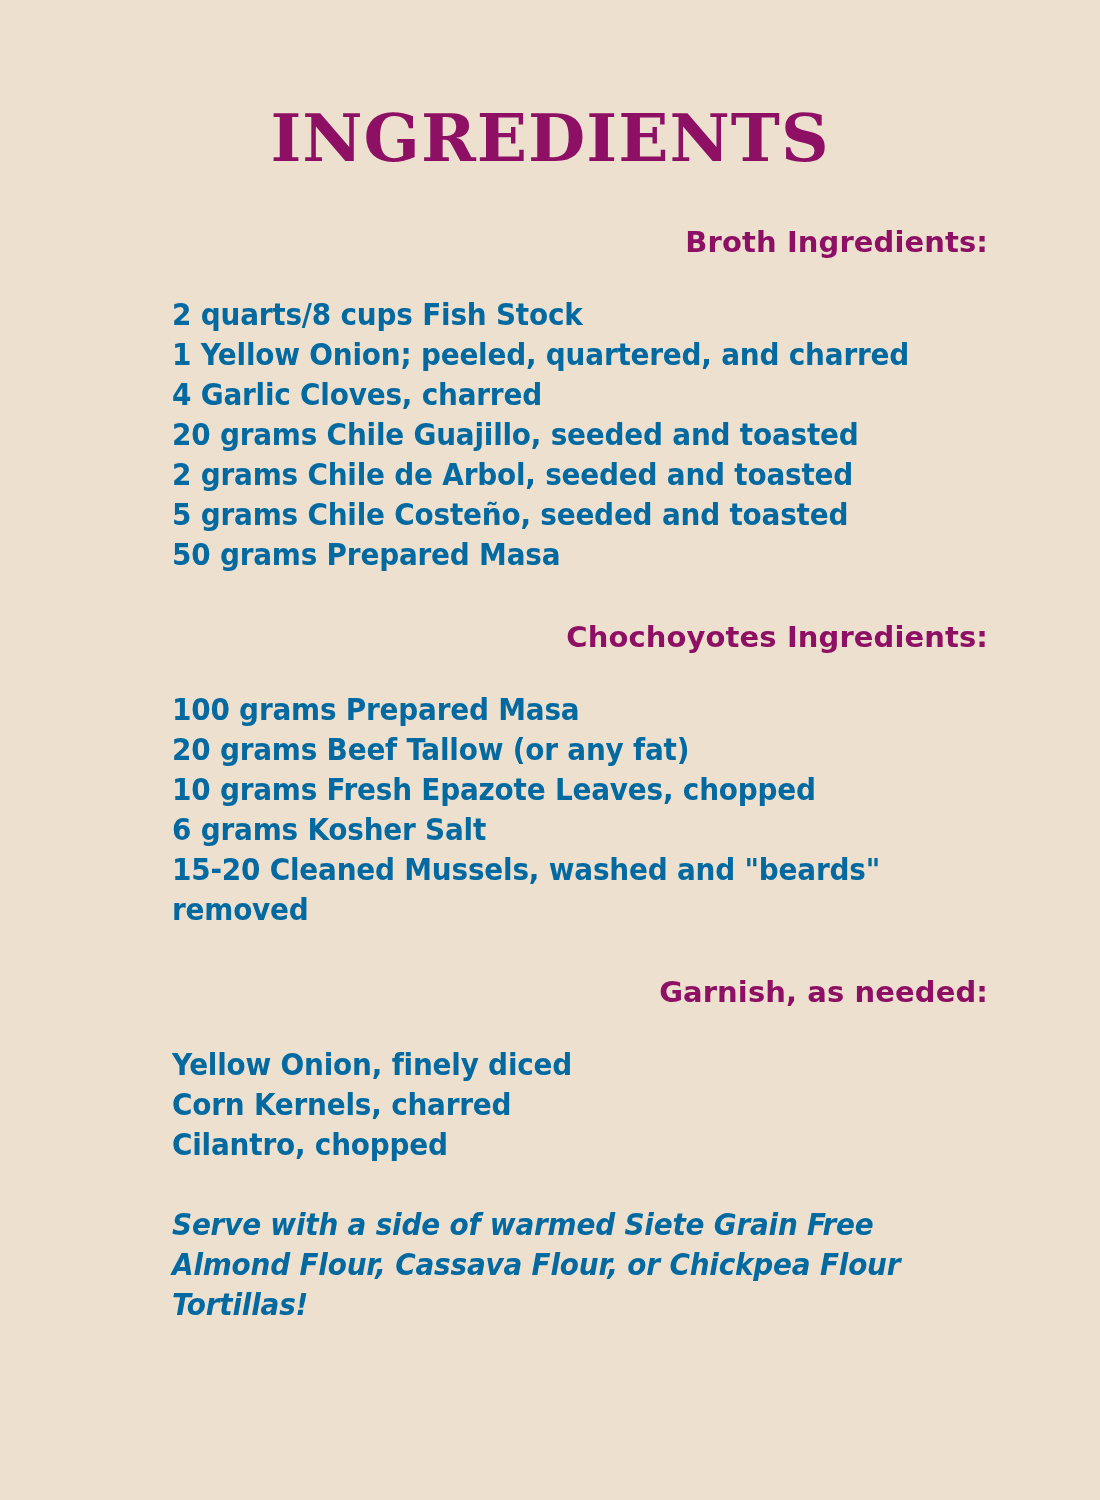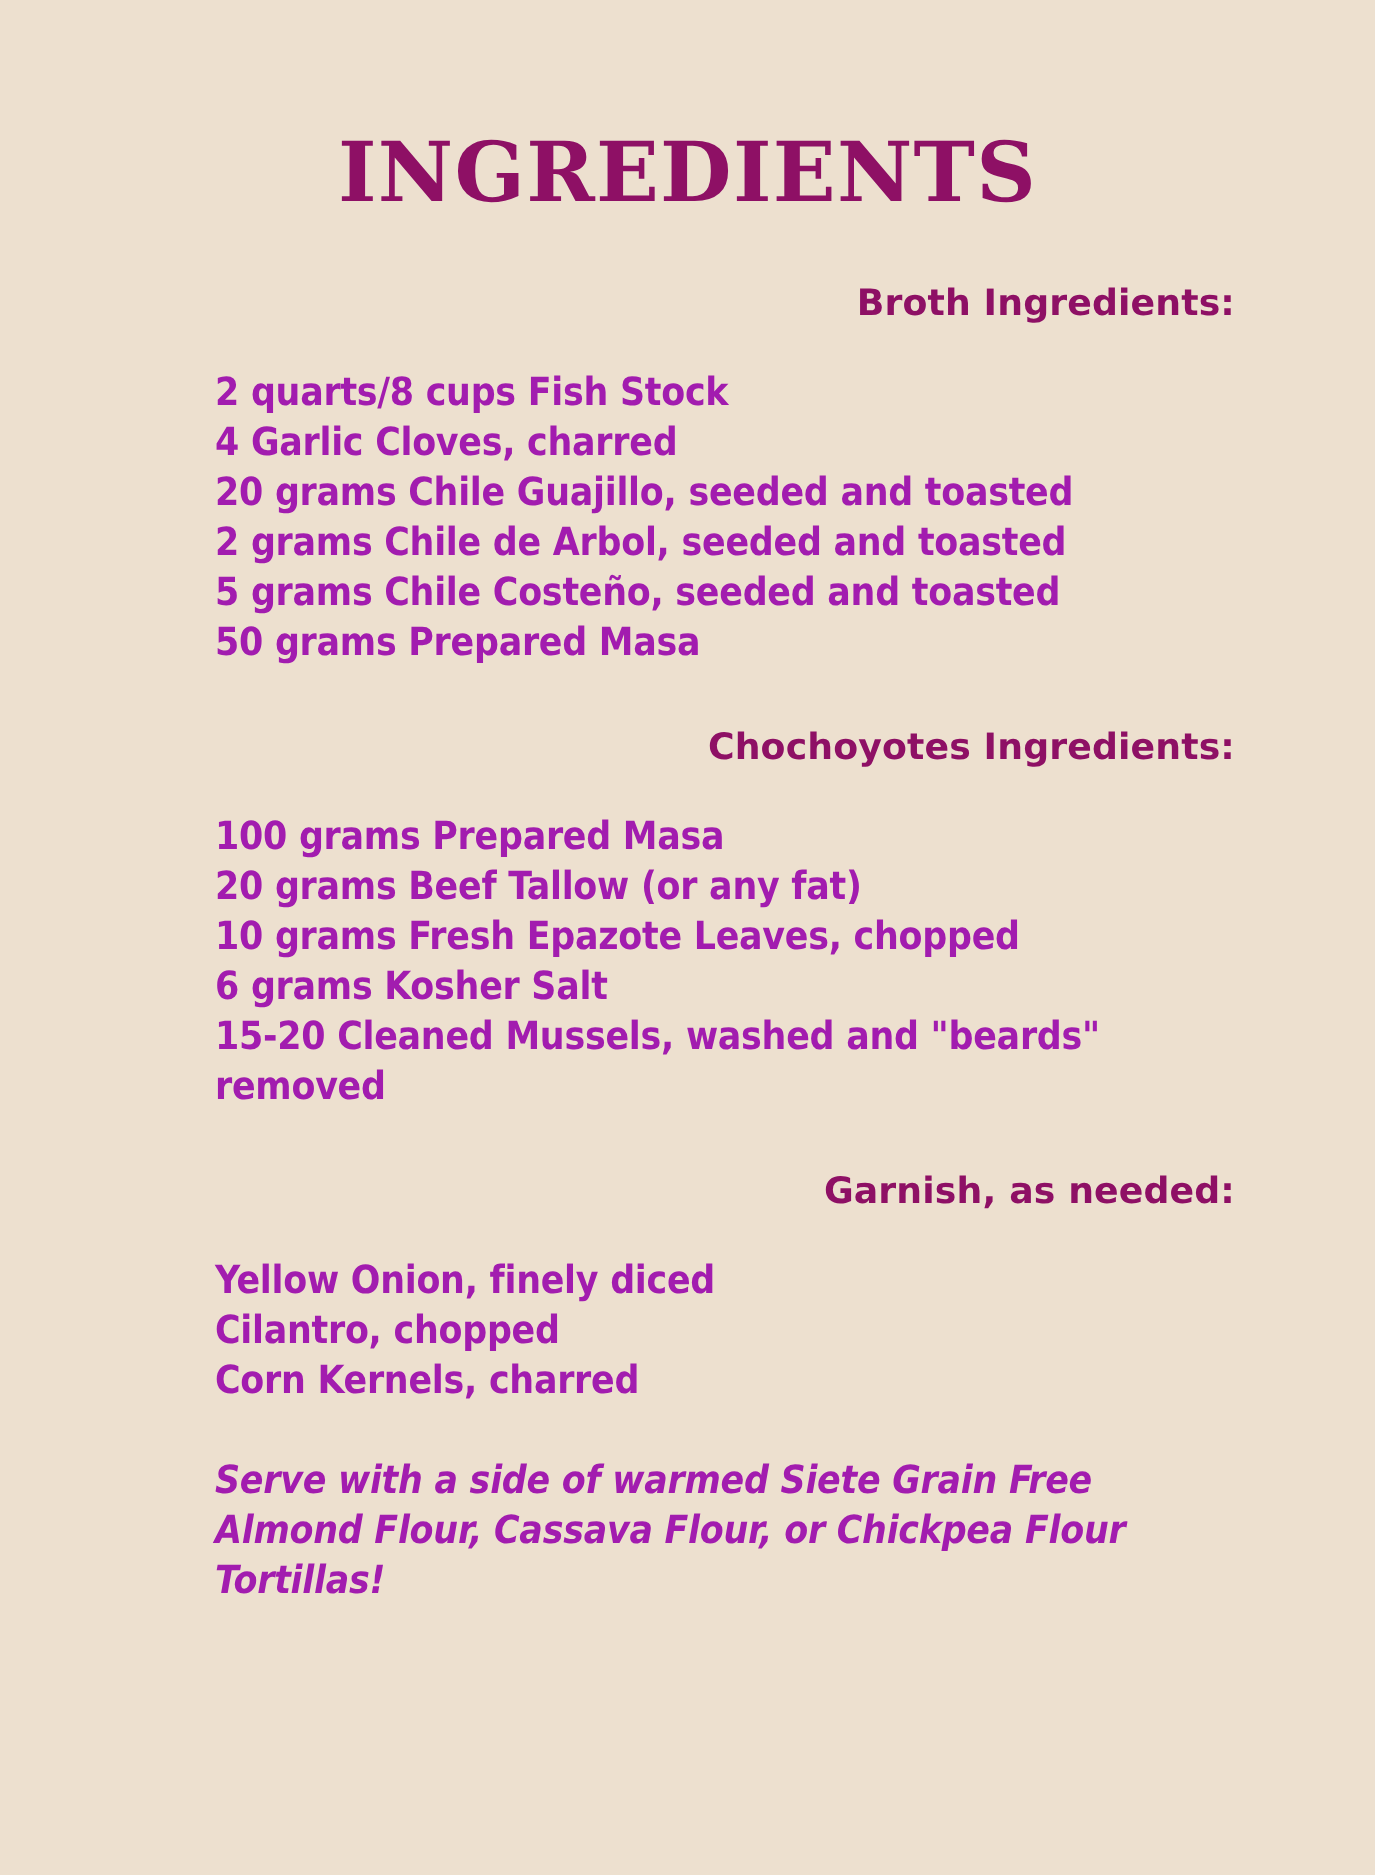--- a/index.html
+++ b/index.html
@@ -57,21 +57,21 @@
   }
 
   .ingredient-list {
     list-style: none;
     margin: 0;
     padding: 0;
   }
 
   .ingredient-item,
   .note-text {
-    color: #a21caf;
+    color: #0369a1;
     font-family: "DejaVu Sans Condensed", "DejaVu Sans", "Liberation Sans", sans-serif;
     font-weight: 700;
     font-size: 31px;
     line-height: 40px;
     letter-spacing: -0.2px;
     margin: 0;
     white-space: pre-wrap;
   }
 
   .gap-after-list {
@@ -93,20 +93,21 @@
 <div class="card">
 
   <h1 class="page-title">INGREDIENTS</h1>
 
   <div class="content">
 
     <div class="section">
       <h2 class="section-heading">Broth Ingredients:</h2>
       <ul class="ingredient-list">
         <li class="ingredient-item">2 quarts/8 cups Fish Stock</li>
+        <li class="ingredient-item">1 Yellow Onion; peeled, quartered, and charred</li>
         <li class="ingredient-item">4 Garlic Cloves, charred</li>
         <li class="ingredient-item">20 grams Chile Guajillo, seeded and toasted</li>
         <li class="ingredient-item">2 grams Chile de Arbol, seeded and toasted</li>
         <li class="ingredient-item">5 grams Chile Costeño, seeded and toasted</li>
         <li class="ingredient-item">50 grams Prepared Masa</li>
       </ul>
     </div>
 
     <div class="gap-after-list"></div>
 
@@ -120,22 +121,22 @@
         <li class="ingredient-item">15-20 Cleaned Mussels, washed and "beards" removed</li>
       </ul>
     </div>
 
     <div class="gap-after-list"></div>
 
     <div class="section">
       <h2 class="section-heading">Garnish, as needed:</h2>
       <ul class="ingredient-list">
         <li class="ingredient-item">Yellow Onion, finely diced</li>
+        <li class="ingredient-item">Corn Kernels, charred</li>
         <li class="ingredient-item">Cilantro, chopped</li>
-        <li class="ingredient-item">Corn Kernels, charred</li>
       </ul>
     </div>
 
     <div class="gap-before-note"></div>
 
     <p class="note-text">Serve with a side of warmed Siete Grain Free Almond Flour, Cassava Flour, or Chickpea Flour Tortillas!</p>
 
   </div>
 </div>
 

